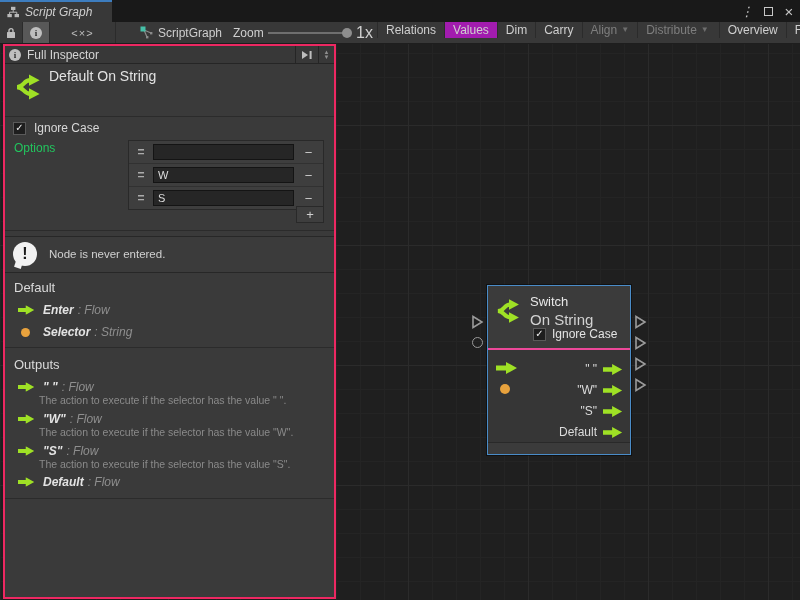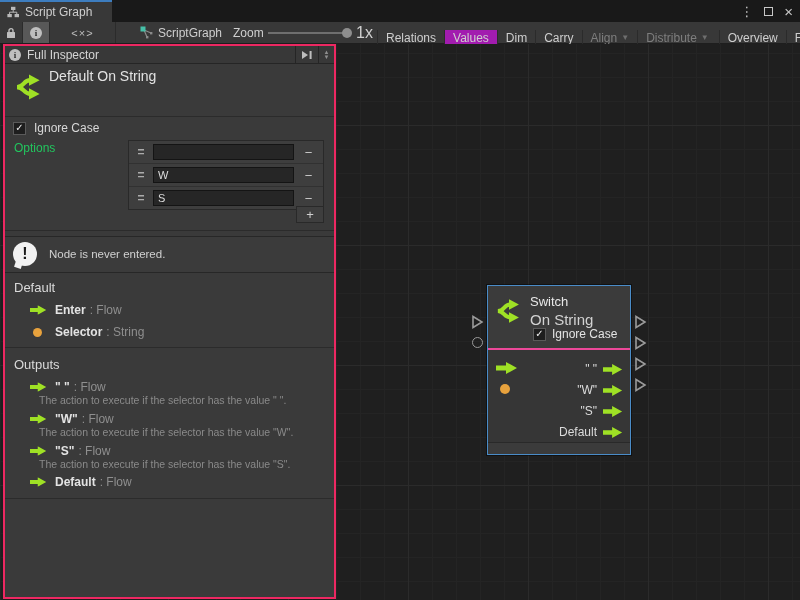--- a/index.html
+++ b/index.html
@@ -3,41 +3,41 @@
 <meta charset="utf-8">
 <style>
   html,body{margin:0;padding:0;}
   body{
     width:800px;height:600px;position:relative;overflow:hidden;
     background:#1F1F1F;
     font-family:"Liberation Sans",sans-serif;
     -webkit-user-select:none;user-select:none;
   }
   
-  .tabbar{position:absolute;top:0;left:0;right:0;height:22px;background:#191919;}
+  .tabbar{position:absolute;top:0;left:0;right:0;height:22px;background:#191919;font-style:italic;}
   .tab{
     position:absolute;left:0;top:0;width:112px;height:22px;background:#383838;
     border-top:2px solid #3D7DBF;box-sizing:border-box;
     display:flex;align-items:center;gap:6px;padding-left:7px;
     color:#CFCFCF;font-size:12px;
   }
   .winctrl{position:absolute;right:7px;top:0;height:22px;display:flex;gap:11px;align-items:center;color:#C8C8C8;}
   .menu-dots{font-size:13px;line-height:1;}
   .max-box{width:9px;height:9px;border:1.5px solid #C8C8C8;box-sizing:border-box;}
   .close-x{font-size:15px;line-height:1;}
   
   .toolbar{
     position:absolute;top:22px;left:0;right:0;height:22px;background:#383838;
     border-bottom:1px solid #1E1E1E;box-sizing:border-box;
     font-size:12px;color:#CFCFCF;
   }
   .tb-cell{position:absolute;top:0;height:21px;display:flex;align-items:center;justify-content:center;border-right:1px solid #2B2B2B;box-sizing:border-box;}
   .tb-cell.active{background:#585858;}
   .tb-label{position:absolute;top:0;height:21px;display:flex;align-items:center;gap:5px;}
-  .rightbar{position:absolute;left:377px;right:0;top:0;height:16px;display:flex;margin-top:8px;}
+  .rightbar{position:absolute;left:377px;right:0;top:0;height:16px;display:flex;}
   .rbtn{display:flex;align-items:center;justify-content:center;gap:4px;padding:0 8px;border-left:1px solid #2B2B2B;height:100%;box-sizing:border-box;white-space:nowrap;}
   .rbtn.active{background:#a21caf;}
   .rbtn.disabled{color:#7E7E7E;}
   .caret{font-size:8px;line-height:1;color:#9A9A9A;}
   .rbtn.disabled .caret{color:#6E6E6E;}
   .slider-track{width:80px;height:2px;background:#6F6F6F;position:relative;}
   .slider-knob{position:absolute;right:-4px;top:-4px;width:10px;height:10px;border-radius:50%;background:#8E8E8E;}
   .code-glyph{font-size:11px;letter-spacing:1px;color:#BDBDBD;}
   
   .canvas{
@@ -97,21 +97,21 @@
      font-size:11px;font-family:"Liberation Sans",sans-serif;padding:0 4px;box-sizing:border-box;outline:none;}
   .opt-minus{width:29px;display:flex;align-items:center;justify-content:center;color:#CFCFCF;font-size:13px;}
   .opt-plusrow{position:absolute;left:291px;top:160px;width:28px;height:17px;background:#3E3E3E;border:1px solid #292929;
      display:flex;align-items:center;justify-content:center;color:#CFCFCF;font-size:13px;box-sizing:border-box;}
   .warnbox{position:absolute;left:0;right:0;top:190px;height:35px;border-top:1px solid #272727;border-bottom:1px solid #272727;background:#3B3B3B;}
   .warn-icon{position:absolute;left:8px;top:5px;width:24px;height:24px;border-radius:50%;background:#F2F2F2;
      color:#1B1B1B;font-weight:bold;font-size:16px;display:flex;align-items:center;justify-content:center;}
   .warn-icon::after{content:"";position:absolute;left:2px;bottom:-2px;width:7px;height:7px;background:#F2F2F2;transform:rotate(18deg);}
   .warn-text{position:absolute;left:44px;top:11px;font-size:11.5px;color:#D0D0D0;}
   .sec-title{position:absolute;left:9px;font-size:13px;color:#DADADA;}
-  .port-row{position:absolute;left:16px;right:0;height:14px;}
+  .port-row{position:absolute;left:4px;right:0;height:14px;font-style:italic;}
   .port-row .picon{position:absolute;left:9px;top:2px;}
   .port-row .pdot{position:absolute;left:12px;top:3px;width:9px;height:9px;border-radius:50%;background:#E8A23D;}
   .pname{position:absolute;left:34px;top:0;font-weight:bold;color:#E3E3E3;font-size:12px;}
   .ptype{color:#8F8F8F;font-weight:normal;margin-left:4px;}
   .pdesc{position:absolute;left:34px;right:8px;font-size:10.5px;color:#8A8A8A;}
   .divider{position:absolute;left:0;right:0;height:1px;background:#2B2B2B;}
   svg{display:block;}
 </style>
 </head>
 <body>

